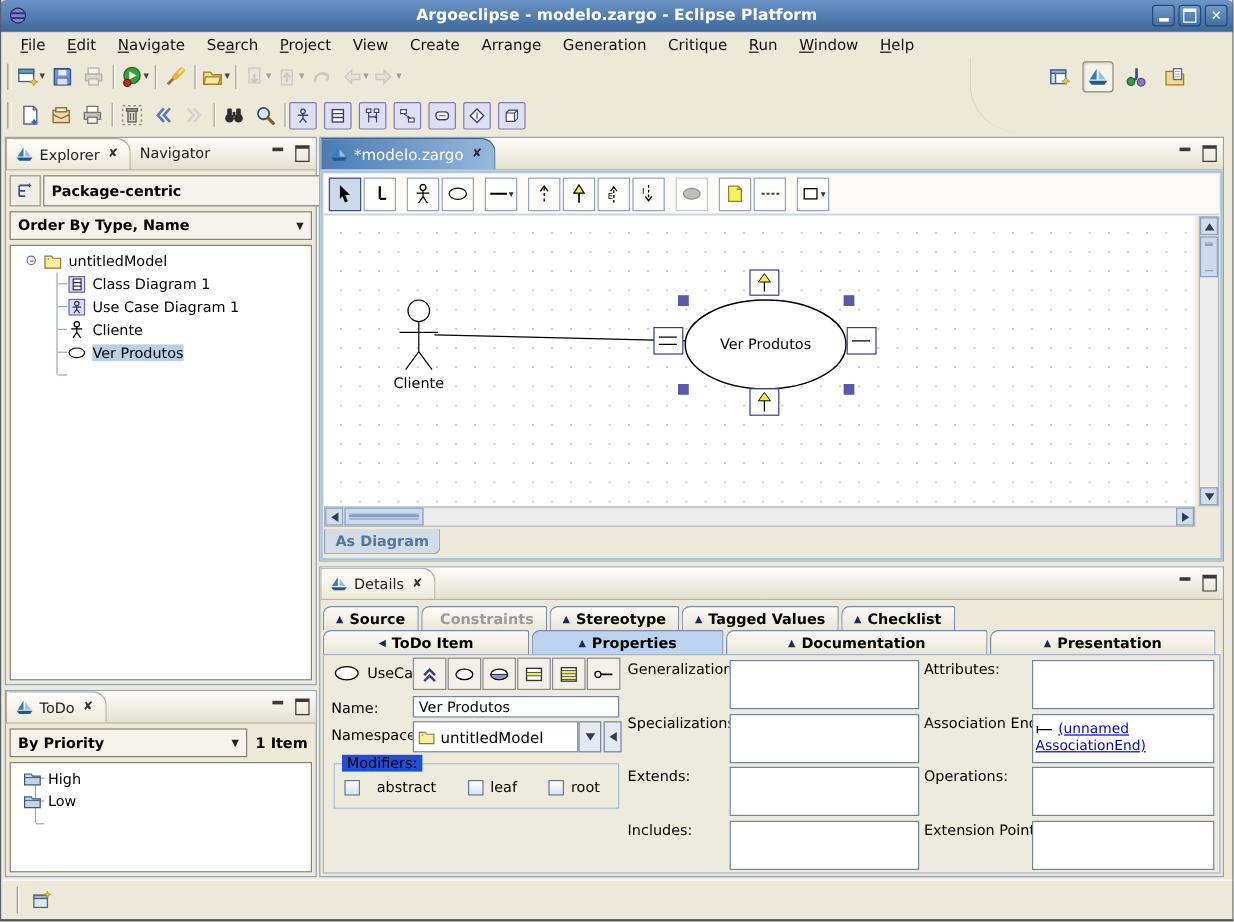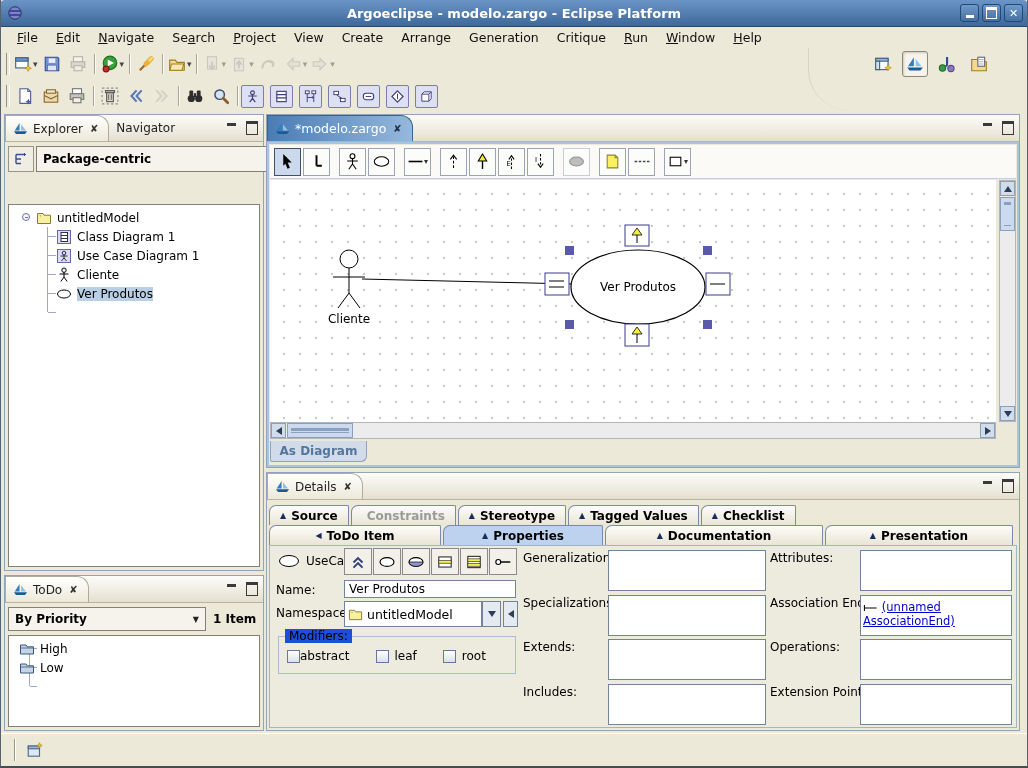--- a/index.html
+++ b/index.html
@@ -680,20 +680,23 @@
     </div>
   </div>
   <div class="sqbtn" style="position:absolute; left:3px; top:31px;">
     <svg style="width:16px;height:16px">
         <use href="#sym-hier"></use>
       </svg>
   </div>
   <div class="combo" style="position:absolute; left:31px; top:31px; width:256px;">
     <span>Package-centric</span>
   </div>
+  <div class="combo" style="position:absolute; left:3px; top:61px; width:252px; height:24px;">
+    <span>Order By Type, Name</span>
+  </div>
   <div class="tree" style="position:absolute; left:3px; top:89px; width:252px; bottom:3px; padding-top:3px;">
     <div class="guide" style="left:38px; top:22px; width:1px; height:85px;"></div>
     <div class="guide" style="left:39px; top:31px; width:8px; height:1px;"></div>
     <div class="guide" style="left:39px; top:50px; width:8px; height:1px;"></div>
     <div class="guide" style="left:39px; top:69px; width:8px; height:1px;"></div>
     <div class="guide" style="left:39px; top:88px; width:8px; height:1px;"></div>
     <div class="guide" style="left:39px; top:107px; width:8px; height:1px;"></div>
 
       <div class="trow root has-exp">
         <span class="knob"></span>
@@ -1099,21 +1102,21 @@
         <span class="tri down"></span>
       </div>
     <div class="ns-arrow" style="left:233px; top:55px; width:15px; height:26px;">
         <span class="tri left"></span>
       </div>
 
     <div class="group" style="left:8px; top:90px; width:238px; height:38px;">
       <div class="group-legend">Modifiers:</div>
       <div style="position:absolute; left:8px; top:12px; display:flex; gap:26px;">
 
-          <label style="display:flex; align-items:center; gap:0;">
+          <label style="display:flex; align-items:center; gap:14px;">
             <span class="cb"></span>
             <span>abstract</span>
           </label>
 
           <label style="display:flex; align-items:center; gap:6px;">
             <span class="cb"></span>
             <span>leaf</span>
           </label>
 
           <label style="display:flex; align-items:center; gap:6px;">

